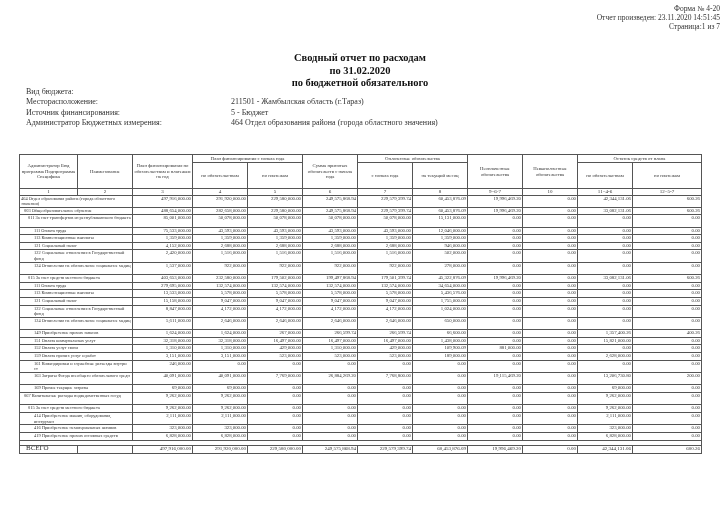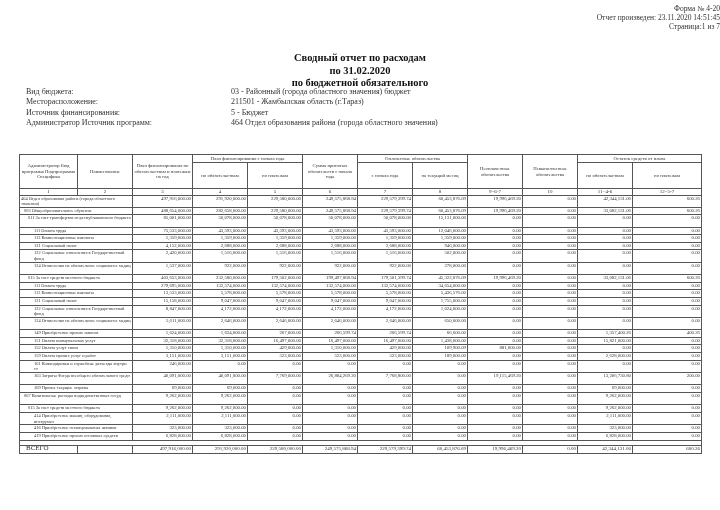--- a/index.html
+++ b/index.html
@@ -44,32 +44,31 @@
 
 <div class="title-block">
   <div>Сводный отчет по расходам</div>
   <div>по 31.02.2020</div>
   <div>по бюджетной обязательного</div>
 </div>
 
 <div class="info">
   <div class="row">
       <span class="lbl">Вид бюджета:</span>
-      <span class="val">03 - Районный (города областного значения) бюджет</span>
     </div>
   <div class="row">
       <span class="lbl">Месторасположение:</span>
       <span class="val">211501 - Жамбылская область (г.Тараз)</span>
     </div>
   <div class="row">
       <span class="lbl">Источник финансирования:</span>
       <span class="val">5 - Бюджет</span>
     </div>
   <div class="row">
-      <span class="lbl">Администратор Источник программ:</span>
+      <span class="lbl">Администратор Бюджетных измерения:</span>
       <span class="val">464 Отдел образования района (города областного значения)</span>
     </div>
 </div>
 
 <table class="report">
   <colgroup>
     <col style="width:58px">
       <col style="width:55px">
       <col style="width:60px">
     <col style="width:55px">

